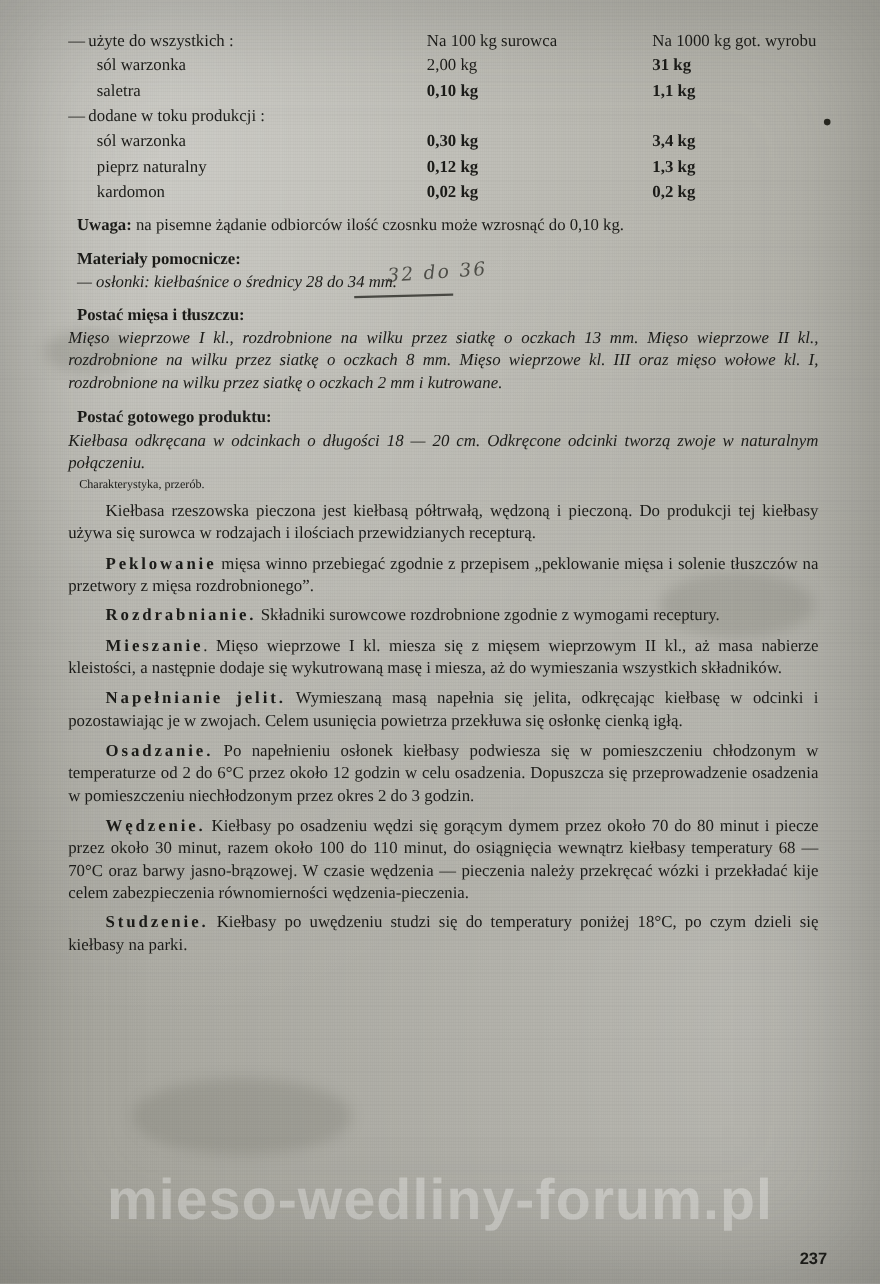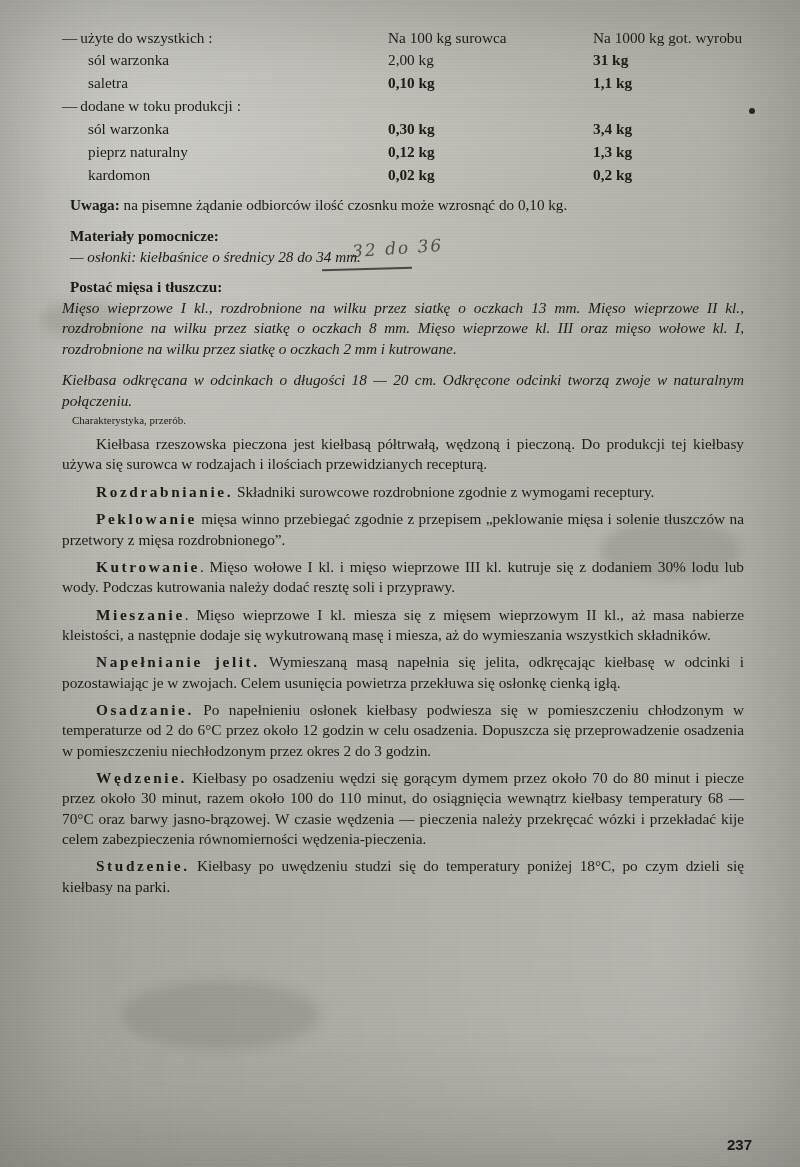--- a/index.html
+++ b/index.html
@@ -240,42 +240,43 @@
       <div class="lab">Materiały pomocnicze:</div>
       <p>— osłonki: kiełbaśnice o średnicy 28 do 34 mm.</p>
     </div>
 
     <div class="block">
       <div class="lab">Postać mięsa i tłuszczu:</div>
       <p class="para" style="margin-left:-8px;">Mięso wieprzowe I kl., rozdrobnione na wilku przez siatkę o oczkach 13 mm. Mięso wieprzowe II kl., rozdrobnione na wilku przez siatkę o oczkach 8 mm. Mięso wieprzowe kl. III oraz mięso wołowe kl. I, rozdrobnione na wilku przez siatkę o oczkach 2 mm i kutrowane.</p>
     </div>
 
     <div class="block">
+      <div class="lab">Postać gotowego produktu:</div>
       <p class="para" style="margin-left:-8px;">Kiełbasa odkręcana w odcinkach o długości 18 — 20 cm. Odkręcone odcinki tworzą zwoje w naturalnym połączeniu.</p>
     </div>
 
 
     <div class="subhead">Charakterystyka, przerób.</div>
     <p class="para ind">Kiełbasa rzeszowska pieczona jest kiełbasą półtrwałą, wędzoną i pieczoną. Do produkcji tej kiełbasy używa się surowca w rodzajach i ilościach przewidzianych recepturą.</p>
 
+    <p class="para ind"><span class="runhead">Peklowanie</span><span> mięsa winno przebiegać zgodnie z przepisem „peklowanie mięsa i solenie tłuszczów na przetwory z mięsa rozdrobnionego”.</span></p>
+
     <p class="para ind"><span class="runhead">Rozdrabnianie.</span><span> Składniki surowcowe rozdrobnione zgodnie z wymogami receptury.</span></p>
 
-    <p class="para ind"><span class="runhead">Peklowanie</span><span> mięsa winno przebiegać zgodnie z przepisem „peklowanie mięsa i solenie tłuszczów na przetwory z mięsa rozdrobnionego”.</span></p>
-
-    <p class="para ind"><span class="runhead">Kutrowanie</span><span>. Mięso wołowe I kl. i mięso wieprzowe III kl. kutruje się z dodaniem 30% lodu lub wody. Podczas kutrowania należy dodać resztę soli i przyprawy.</span></p>
 
     <p class="para ind"><span class="runhead">Mieszanie</span><span>. Mięso wieprzowe I kl. miesza się z mięsem wieprzowym II kl., aż masa nabierze kleistości, a następnie dodaje się wykutrowaną masę i miesza, aż do wymieszania wszystkich składników.</span></p>
 
     <p class="para ind"><span class="runhead">Napełnianie jelit.</span><span> Wymieszaną masą napełnia się jelita, odkręcając kiełbasę w odcinki i pozostawiając je w zwojach. Celem usunięcia powietrza przekłuwa się osłonkę cienką igłą.</span></p>
 
     <p class="para ind"><span class="runhead">Osadzanie.</span><span> Po napełnieniu osłonek kiełbasy podwiesza się w pomieszczeniu chłodzonym w temperaturze od 2 do 6°C przez około 12 godzin w celu osadzenia. Dopuszcza się przeprowadzenie osadzenia w pomieszczeniu niechłodzonym przez okres 2 do 3 godzin.</span></p>
 
     <p class="para ind"><span class="runhead">Wędzenie.</span><span> Kiełbasy po osadzeniu wędzi się gorącym dymem przez około 70 do 80 minut i piecze przez około 30 minut, razem około 100 do 110 minut, do osiągnięcia wewnątrz kiełbasy temperatury 68 — 70°C oraz barwy jasno-brązowej. W czasie wędzenia — pieczenia należy przekręcać wózki i przekładać kije celem zabezpieczenia równomierności wędzenia-pieczenia.</span></p>
 
     <p class="para ind"><span class="runhead">Studzenie.</span><span> Kiełbasy po uwędzeniu studzi się do temperatury poniżej 18°C, po czym dzieli się kiełbasy na parki.</span></p>
 
   </div>
 
   <div class="hand" style="left:352px; top:238px;">32 do 36</div>
   <div class="strike" style="left:322px; top:268px; width:90px;"></div>
 
+  <div class="watermark">mieso-wedliny-forum.pl</div>
   <div class="pageno">237</div>
 </div>
 
 </body></html>

